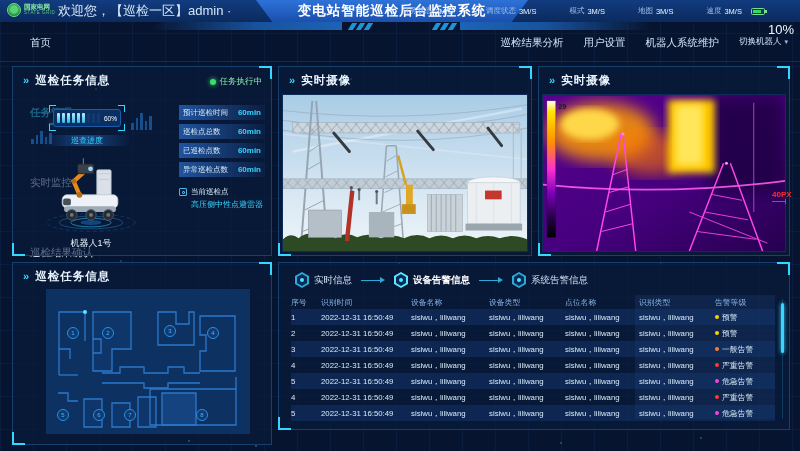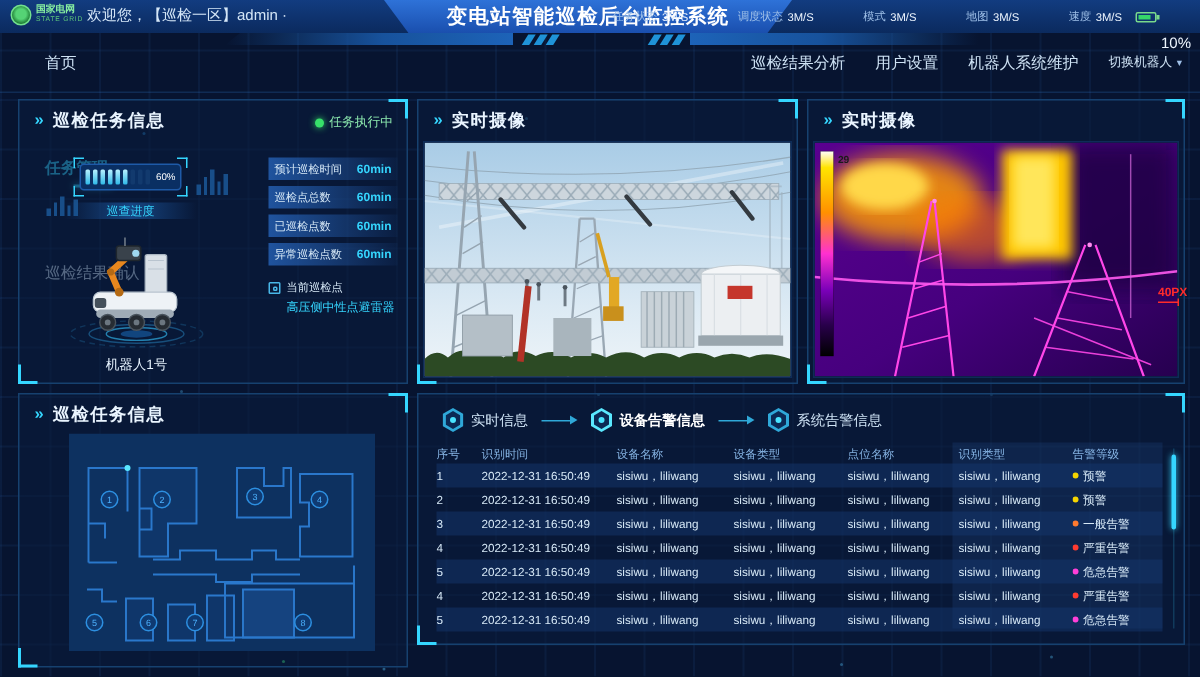--- a/index.html
+++ b/index.html
@@ -25,30 +25,30 @@
   .header-center { position:absolute; left:256px; top:0; width:272px; height:22px;
     background:linear-gradient(180deg,#2e72d8,#1a4fae);
     clip-path:polygon(0 0,100% 0,94% 100%,6% 100%); display:flex; align-items:center; justify-content:center; }
   .app-title { font-size:13.5px; font-weight:bold; color:#fff; letter-spacing:1px; white-space:nowrap; }
   .logo { position:absolute; left:7px; top:3px; display:flex; align-items:center; gap:3px; }
   .logo-mark { width:14px; height:14px; border-radius:50%;
     background:radial-gradient(circle at 50% 45%, #55d375 0 38%, #1d7a33 72%); border:1px solid #72e08e; }
   .logo-text { display:flex; flex-direction:column; line-height:1.05; }
   .logo-text b { font-size:6.5px; color:#86eda0; }
   .logo-text i { font-style:normal; font-size:4.5px; color:#5fc77c; letter-spacing:.5px; }
-  .welcome { position:absolute; left:58px; top:0; line-height:22px; font-size:10px; color:#d4e6f7; white-space:nowrap; }
+  .welcome { position:absolute; left:58px; top:0; line-height:22px; font-size:13px; color:#d4e6f7; white-space:nowrap; }
   .status-group { position:absolute; right:6px; top:0; height:22px; display:flex; align-items:center; gap:9px; }
   .status-item { display:flex; align-items:center; font-size:7.5px; white-space:nowrap;margin-left:24px; }
   .s-label { color:#9fc0e8; margin-right:3px; }
   .s-val { color:#eef6ff; }
   .battery-wrap { display:flex; align-items:center; gap:3px; }
   .battery { position:relative; width:14px; height:7px; border:1px solid #79d98c; border-radius:1.5px; display:inline-block; }
   .battery::after { content:""; position:absolute; right:-3px; top:1px; width:2px; height:3px; background:#79d98c; }
   .battery-fill { position:absolute; top:1px; left:1px; bottom:1px; width:70%; background:#35d66a; }
-  .battery-pct { font-size:10px; color:#eef6ff;margin-top:36px; }
+  .battery-pct { font-size:13px; color:#eef6ff;margin-top:36px; }
 
   
   .nav { position:absolute; top:22px; left:0; right:0; height:40px; border-bottom:1px solid rgba(40,100,170,.3); }
   .nav-left { position:absolute; left:30px; top:0; height:40px; display:flex; gap:30px;flex-direction:column; }
   .nav-right { position:absolute; right:12px; top:0; height:40px; display:flex; gap:20px; align-items:center; }
   .nav-item { line-height:40px; font-size:10.5px; color:#cfe3f5; position:relative; cursor:pointer; white-space:nowrap; }
   .nav-item.active { color:#35d6ff; font-weight:bold; }
   .nav-item.active::after { content:""; position:absolute; left:50%; transform:translateX(-50%);
     bottom:7px; width:26px; height:2px; background:#35d6ff; box-shadow:0 0 5px #35d6ff; }
   .robot-switch { font-size:8.5px; color:#cfe3f5; display:flex; align-items:center; gap:3px; }
@@ -208,20 +208,21 @@
       <span></span>
     </div>
   <div class="slashes sl-right">
       <span></span>
       <span></span>
       <span></span>
     </div>
   <div class="nav-left">
     <div class="nav-item">首页</div>
     <div class="nav-item active">任务管理</div>
+    <div class="nav-item">实时监控</div>
     <div class="nav-item">巡检结果确认</div>
   </div>
   <div class="nav-right">
     <div class="nav-item">巡检结果分析</div>
     <div class="nav-item">用户设置</div>
     <div class="nav-item">机器人系统维护</div>
     <div class="robot-switch">
       <span>切换机器人</span>
       <span class="caret">▾</span>
     </div>

